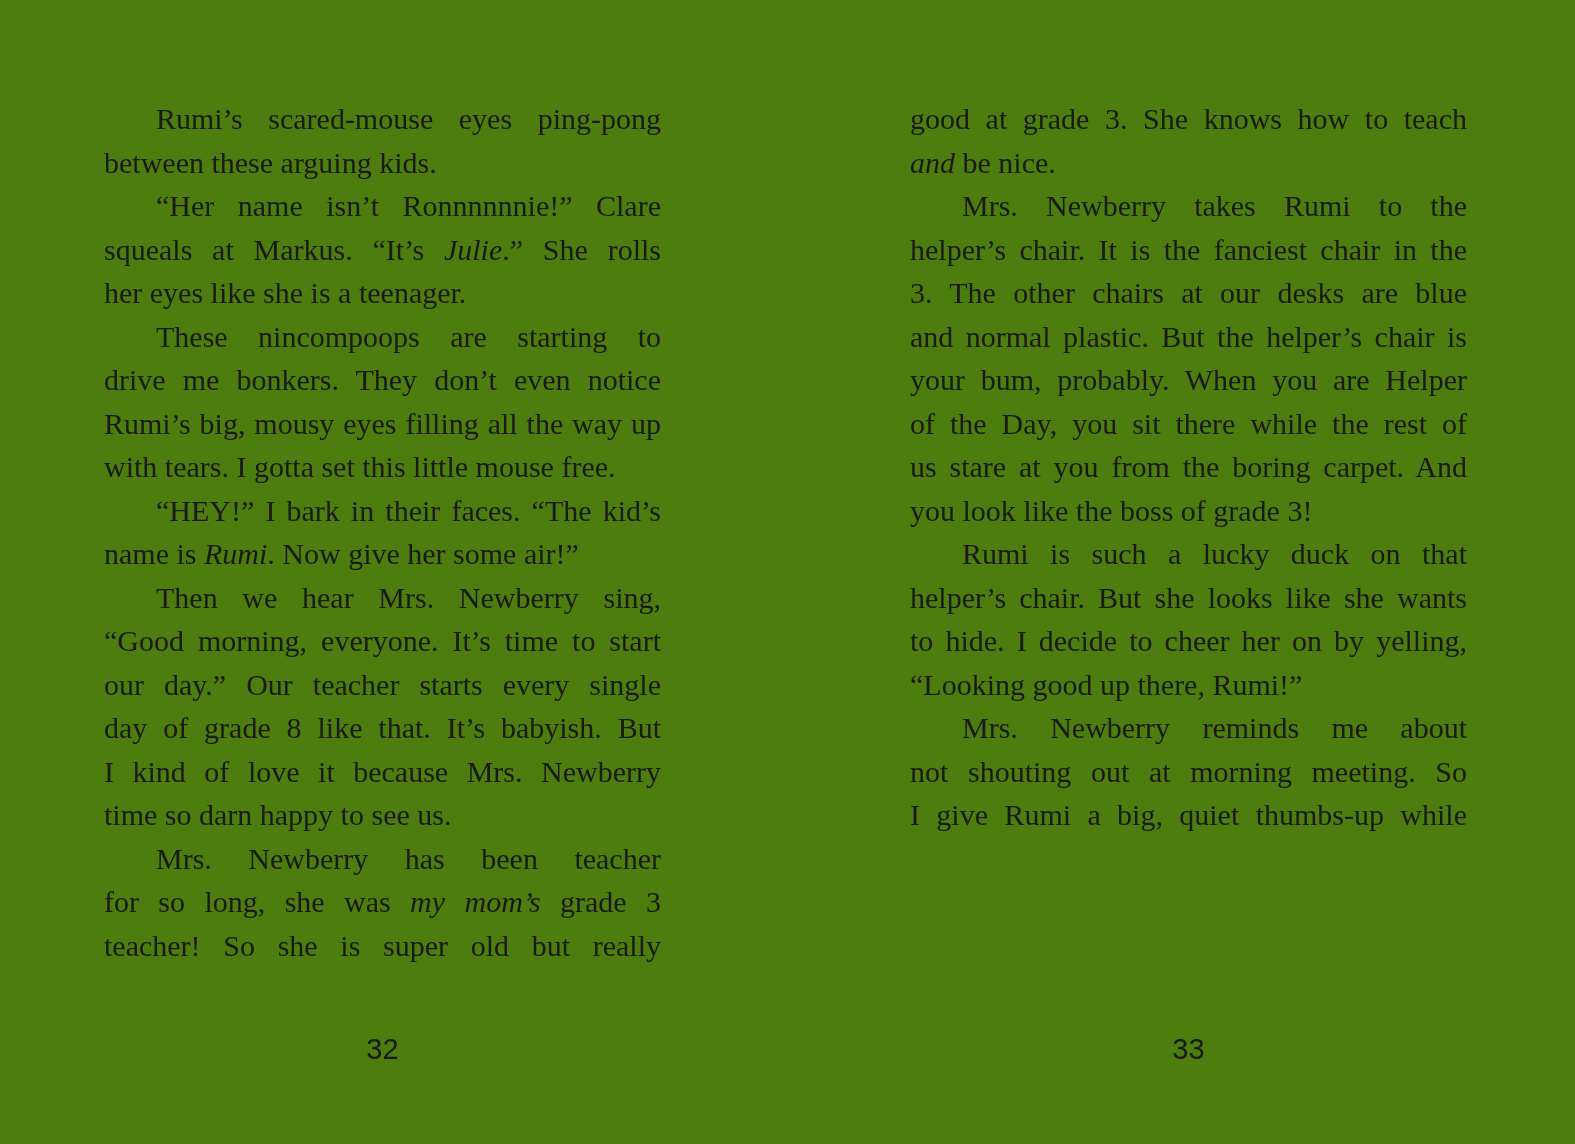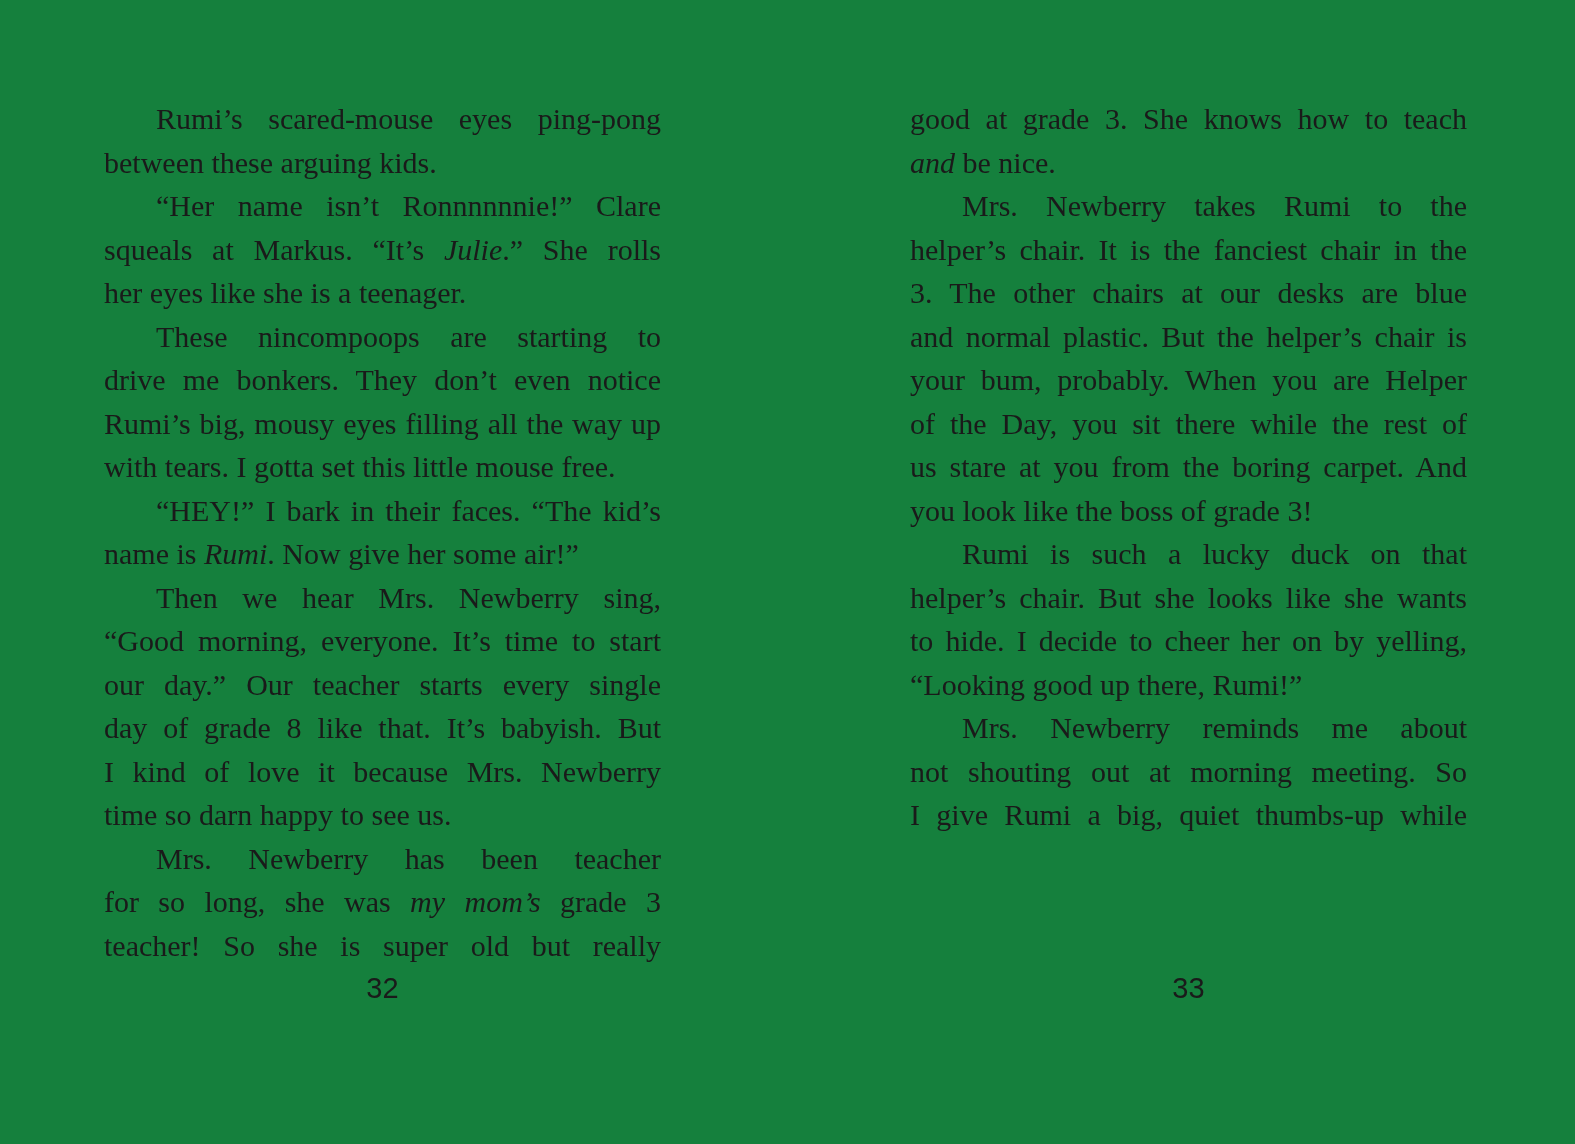--- a/index.html
+++ b/index.html
@@ -11,21 +11,21 @@
     position: relative;
     width: 1575px;
     height: 1144px;
     font-family: "Liberation Serif", serif;
     color: #1a1a1a;
     overflow: hidden;
   }
   .book-spread {
     position: absolute;
     inset: 0;
-    background: #15803d;
+    background: #4d7c0f;
   }
   .page {
     position: absolute;
     top: 0;
     height: 1144px;
     width: 557px;
   }
   .page.left  { left: 104px; }
   .page.right { left: 910px; }
   .text-column {
@@ -46,21 +46,21 @@
     padding-left: 52px;
   }
   .line.para-end {
     text-align-last: left;
   }
   .line em {
     font-style: italic;
   }
   .page-number {
     position: absolute;
-    top: 973px;
+    top: 1034px;
     left: 0;
     width: 100%;
     text-align: center;
     font-family: "Liberation Sans", sans-serif;
     font-size: 29px;
     line-height: 30px;
     color: #1a1a1a;
   }
 </style>
 </head>

